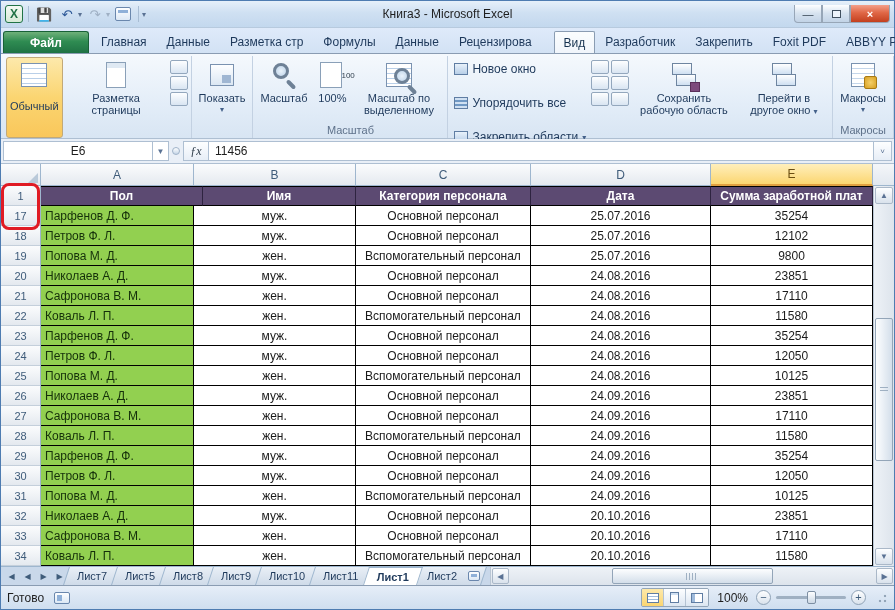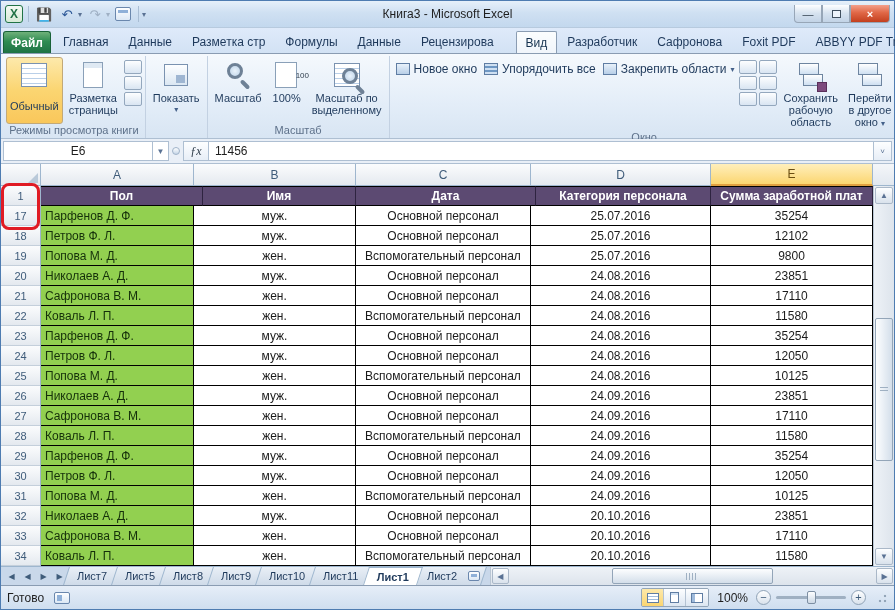--- a/index.html
+++ b/index.html
@@ -32,21 +32,21 @@
     display:flex; align-items:center; justify-content:center; font-size:11px;
     background:linear-gradient(#fdfeff,#d6e2ef 50%,#c2d3e6); color:#33414f; }
   .wbtn.min { border-radius:0 0 0 4px; }
   .wbtn.close { width:40px; border-radius:0 0 4px 0;
     background:linear-gradient(#f3a08b,#e06847 45%,#c33f1e); color:#fff; font-weight:bold; }
   .restore-glyph { width:9px; height:8px; border:1px solid #41505f; position:relative; background:#eef4fb; }
 
   
   .tabrow { height:25px; flex:0 0 25px; display:flex; align-items:flex-end;
     background:linear-gradient(#dfeafa,#d2e2f4); padding-left:2px; position:relative; }
-  .file-tab { height:22px; padding:0 7px; margin-right:2px; display:flex; align-items:center;
+  .file-tab { height:22px; padding:0 26px; margin-right:2px; display:flex; align-items:center;
     color:#fff; font-weight:bold; border-radius:3px 3px 0 0;
     background:linear-gradient(#6fb17a,#2f8c52 45%,#1f7244); border:1px solid #186137; border-bottom:none; }
   .rtab { height:22px; padding:0 9px; display:flex; align-items:center; color:#1e395b;
     border:1px solid transparent; white-space:nowrap; }
   .rtab.active { background:linear-gradient(#fbfdfe,#f0f5fb); border:1px solid #8a9cb2;
     border-bottom:none; border-radius:2px 2px 0 0; color:#15324f;margin-left:12px; }
 
   
   .ribbon { height:86px; flex:0 0 86px; display:flex;
     background:linear-gradient(#f5f9fd,#e3edf8 60%,#d8e5f3);
@@ -69,21 +69,21 @@
     background:#9fb6d2; }
   .mag { width:16px; height:16px; border:3px solid #6e8196; border-radius:50%;
     position:absolute; left:4px; top:3px; background:radial-gradient(circle,#eaf3fb,#bcd2e8); }
   .mag::after { content:""; position:absolute; width:4px; height:11px; background:#6e8196;
     left:13px; top:13px; transform:rotate(-45deg); border-radius:2px; }
   .p100 { position:absolute; left:3px; top:2px; width:22px; height:26px; background:#fff;
     border:1px solid #8aa0b8; font-size:8px; color:#33414f; text-align:center; line-height:26px;padding-left:20px; }
   .smallstack { display:flex; flex-direction:column; justify-content:flex-start; gap:2px; padding-top:3px; }
   .sicon { width:18px; height:14px; border:1px solid #93a7bd; border-radius:2px;
     background:linear-gradient(#fdfeff,#d9e5f2); }
-  .winrows { display:flex; flex-direction:row; gap:1px; padding-top:3px; }
+  .winrows { display:flex; flex-direction:column; gap:16px; padding-top:3px; }
   .winrow { display:flex; align-items:center; gap:4px; height:18px; padding:0 3px; color:#1e395b;
     white-space:nowrap; }
   .wicon { width:14px; height:12px; border:1px solid #5f7da3; background:linear-gradient(#e8f1fa,#b8cfe8);
     flex:0 0 14px; }
   .wicon.teal { background:repeating-linear-gradient(#cfe0f2 0 2px,#6f98c4 2px 4px); }
   .dd { font-size:8px; color:#44618a; }
   .icon-2win { width:24px; height:22px; margin:3px auto 0; position:relative; }
   .icon-2win::before,.icon-2win::after { content:""; position:absolute; width:18px; height:10px;
     border:1px solid #6e85a0; background:linear-gradient(#fff,#cfe0f2); }
   .icon-2win::before { left:0; top:0; } .icon-2win::after { left:4px; top:11px; }
@@ -252,21 +252,21 @@
     <div class="file-tab">Файл</div>
     <div style="display:flex">
         <div class="rtab">Главная</div>
         <div class="rtab">Данные</div>
         <div class="rtab">Разметка стр</div>
         <div class="rtab">Формулы</div>
         <div class="rtab">Данные</div>
         <div class="rtab">Рецензирова</div>
         <div class="rtab active">Вид</div>
         <div class="rtab">Разработчик</div>
-        <div class="rtab">Сафронова</div>
+        <div class="rtab">Закрепить</div>
         <div class="rtab">Foxit PDF</div>
         <div class="rtab">ABBYY PDF Tra</div>
       </div>
 
   </div>
 
   <div class="ribbon">
     <div class="rgroup">
       <div class="rgroup-body">
         <div class="bigbtn selected">
@@ -280,21 +280,20 @@
               <div class="icon-page"></div>
             </div>
           <span>Разметка страницы</span>
         </div>
         <div class="smallstack">
           <div class="sicon"></div>
           <div class="sicon"></div>
           <div class="sicon"></div>
         </div>
       </div>
-      <div class="rgroup-label">Режимы просмотра книги</div>
     </div>
 
     <div class="rgroup">
       <div class="rgroup-body">
         <div class="bigbtn">
           <div class="bicon">
               <div class="icon-show"></div>
             </div>
           <span>Показать</span>
           <span class="dd">▾</span>
@@ -409,22 +408,22 @@
         </div>
       <div class="vspacer"></div>
     </div>
     <div class="gridbody">
       <div class="rows">
 
       <div class="grow hdr">
             <div class="rnum">1</div>
             <div class="gcell cb">Пол</div>
             <div class="gcell ca">Имя</div>
+            <div class="gcell cc">Категория персонала</div>
             <div class="gcell cd">Дата</div>
-            <div class="gcell cc">Категория персонала</div>
             <div class="gcell ce">Сумма заработной плат</div>
           </div>
           <div class="grow">
             <div class="rnum">17</div>
             <div class="gcell ca green">Парфенов Д. Ф.</div>
             <div class="gcell cb">муж.</div>
             <div class="gcell cc">Основной персонал</div>
             <div class="gcell cd">25.07.2016</div>
             <div class="gcell ce">35254</div>
           </div>

